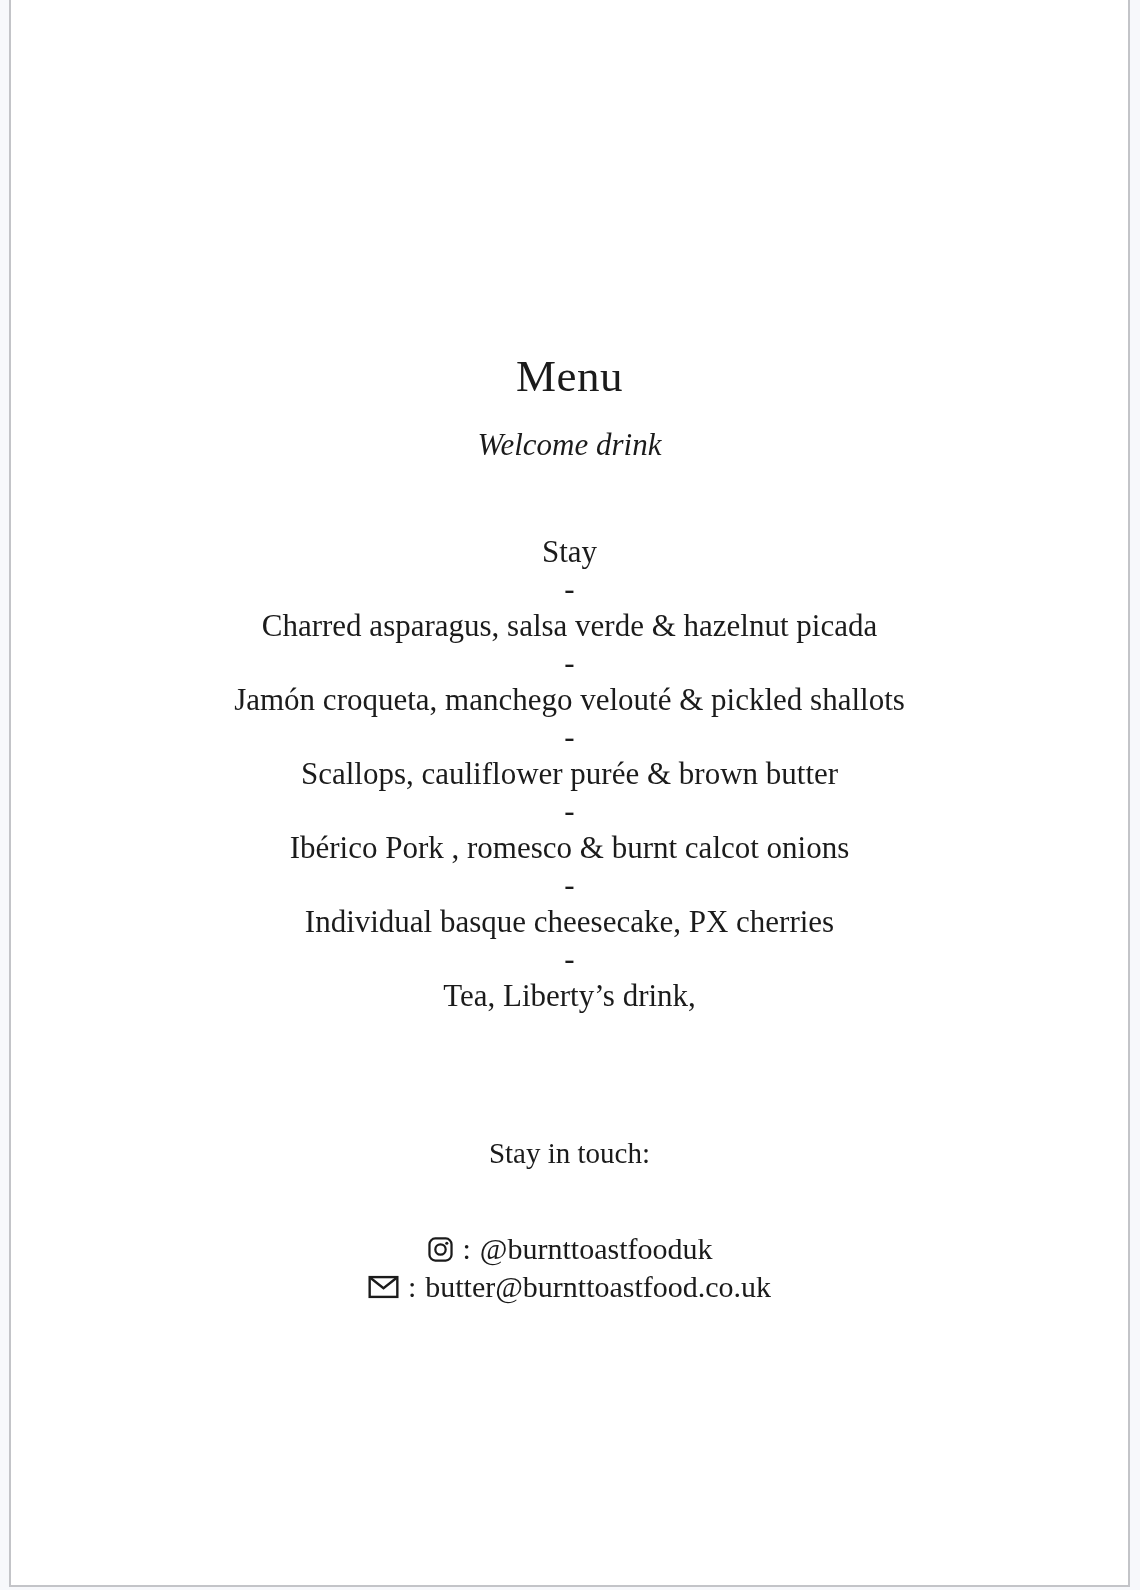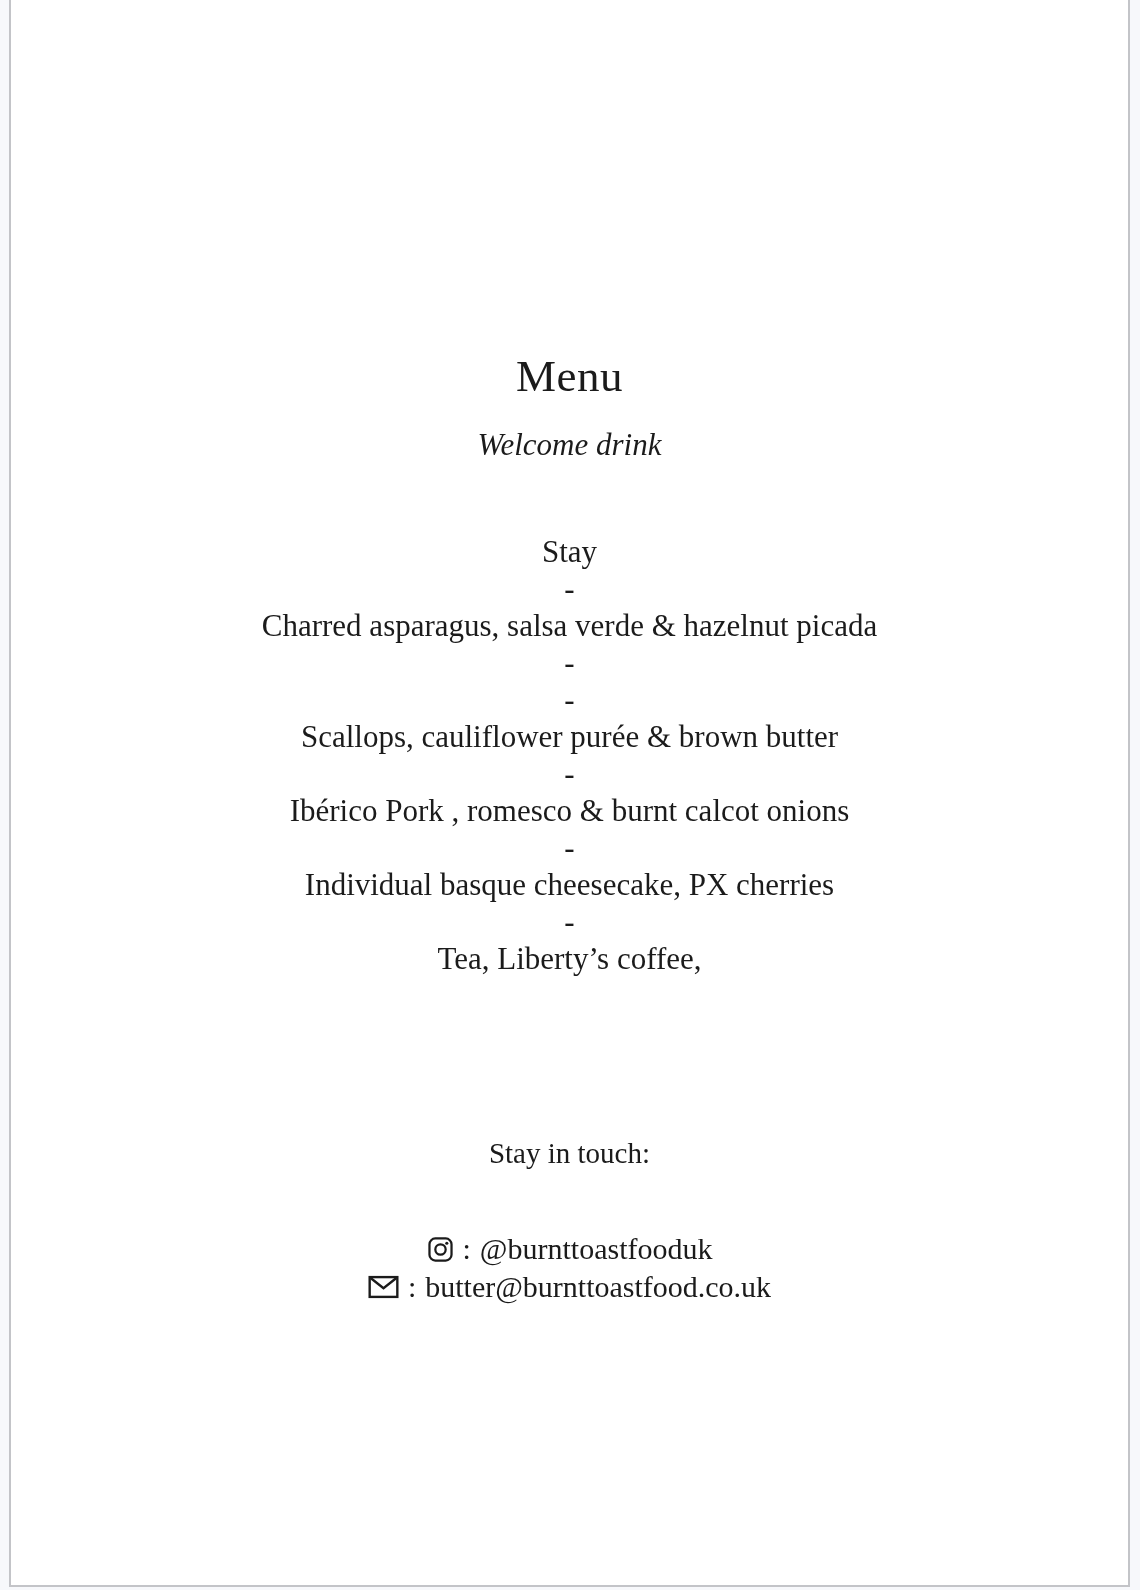--- a/index.html
+++ b/index.html
@@ -66,28 +66,29 @@
 
   <h1 class="centered title">Menu</h1>
 
   <div class="centered subtitle">Welcome drink</div>
 
   <div class="centered menu">
     <div class="menu-line">Stay</div>
     <div class="menu-line">-</div>
     <div class="menu-line">Charred asparagus, salsa verde &amp; hazelnut picada</div>
     <div class="menu-line">-</div>
+    <div class="menu-line">Jamón croqueta, manchego velouté &amp; pickled shallots</div>
     <div class="menu-line">-</div>
     <div class="menu-line">Scallops, cauliflower purée &amp; brown butter</div>
     <div class="menu-line">-</div>
     <div class="menu-line">Ibérico Pork , romesco &amp; burnt calcot onions</div>
     <div class="menu-line">-</div>
     <div class="menu-line">Individual basque cheesecake, PX cherries</div>
     <div class="menu-line">-</div>
-    <div class="menu-line">Tea, Liberty’s coffee,</div>
+    <div class="menu-line">Tea, Liberty’s drink,</div>
   </div>
 
   <div class="centered stay">Stay in touch:</div>
 
   <div class="centered contact">
     <div class="contact-line">
       <span class="icon-wrap">
         <svg width="27" height="27" viewBox="0 0 24 24">
           <rect x="2.2" y="2.2" width="19.6" height="19.6" rx="5.2" fill="none" stroke="#1b1b1b" stroke-width="2"></rect>
           <circle cx="12" cy="12" r="4.6" fill="none" stroke="#1b1b1b" stroke-width="2"></circle>

